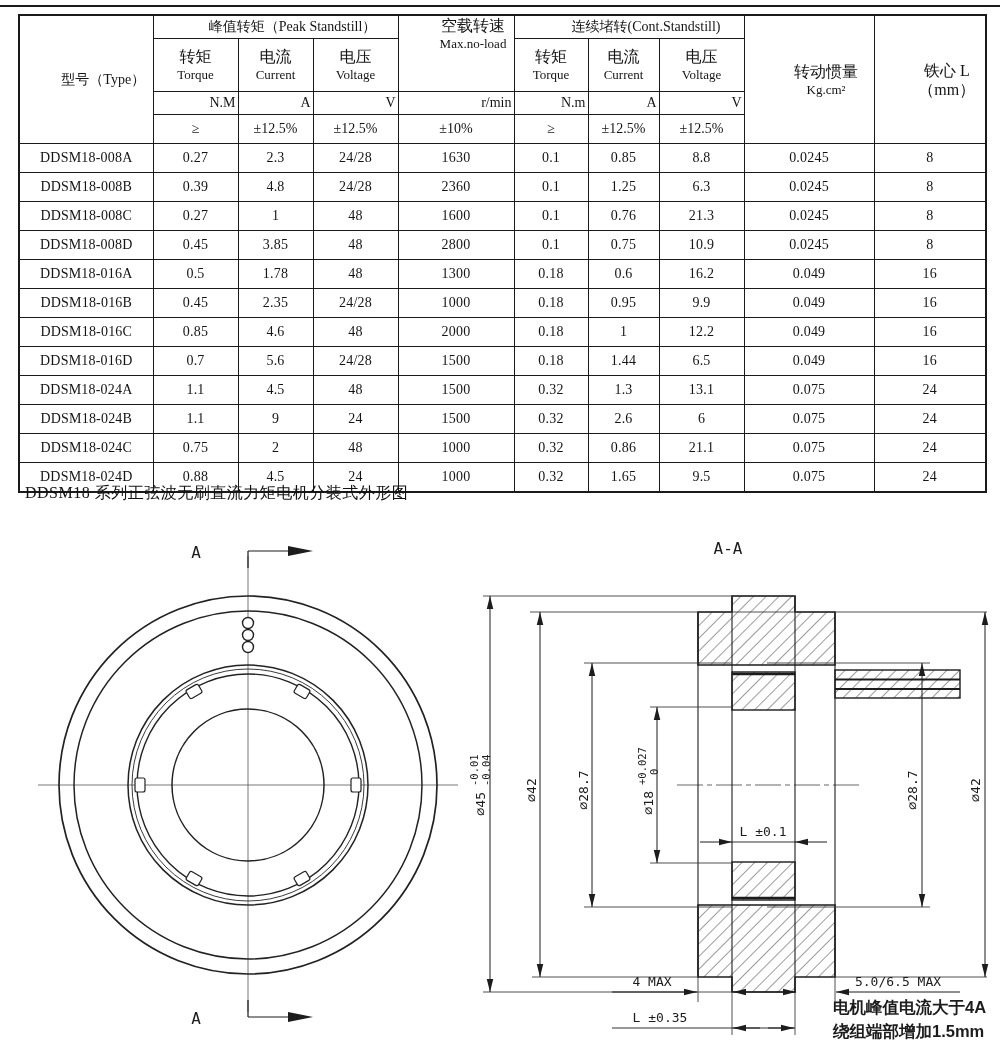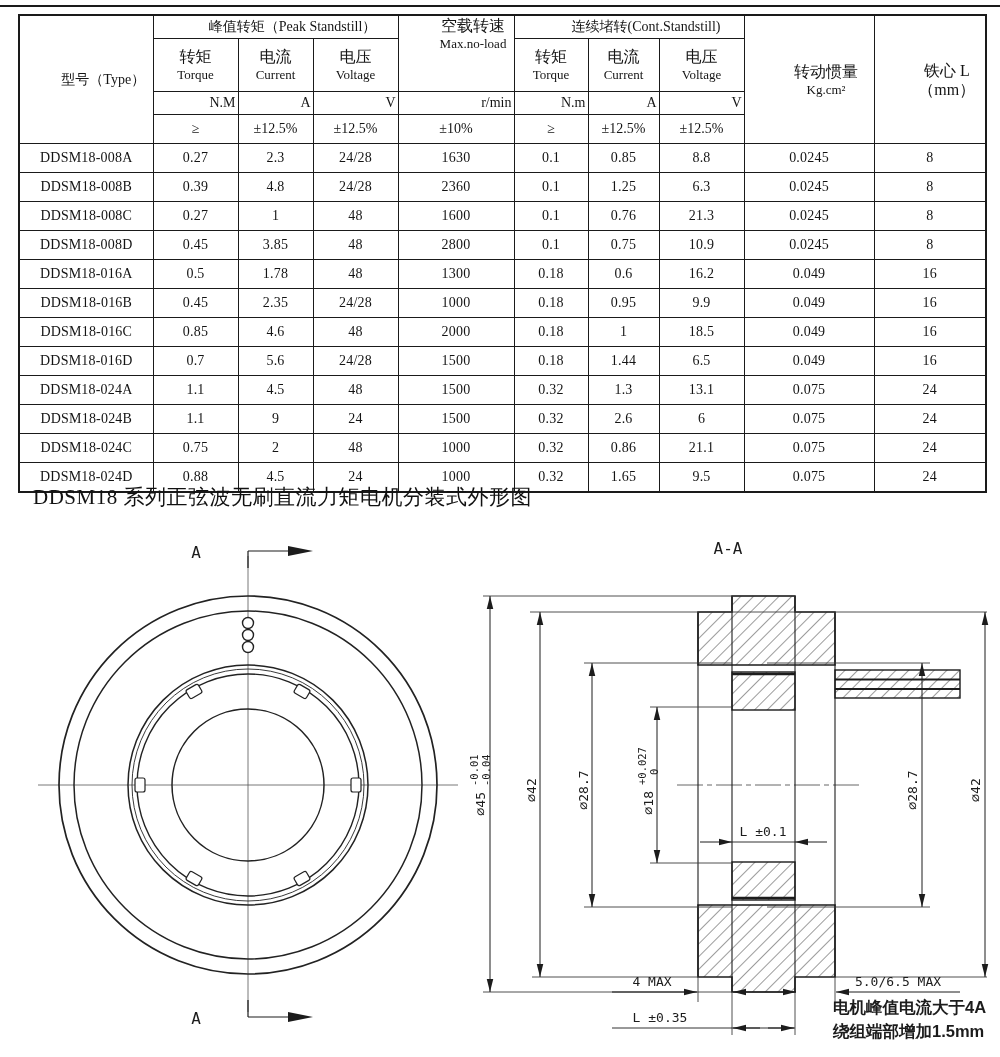--- a/index.html
+++ b/index.html
@@ -21,22 +21,22 @@
   tr.r1 th{height:22px;font-size:14px;padding-left:36px;}
   tr.r2 th{height:52px;}
   tr.r3 th{height:22px;text-align:right;}
   tr.r4 th{height:28px;}
   tbody.data td{height:28px;font-size:14px;letter-spacing:.2px;}
   th.type-cell{text-align:left;padding-left:12px;font-size:14.5px;}
   .two-line .cn{display:block;font-size:16px;line-height:19px;}
   .two-line .en{display:block;font-size:13px;line-height:17px;}
   th.noload-cell{vertical-align:top;padding-top:2px;}
   .caption{
-    position:absolute;top:483px;left:25px;font-size:21px;font-weight:500;
-    letter-spacing:.5px;color:#111;margin-left:8px;
+    position:absolute;top:483px;left:25px;font-size:16px;font-weight:500;
+    letter-spacing:.5px;color:#111;
   }
   svg text{fill:#1c1c1c;}
   .dimtxt{font-family:"DejaVu Sans Mono", monospace;font-size:13px;}
   .dimtxt-sm{font-family:"DejaVu Sans Mono", monospace;font-size:10.5px;}
   .viewtxt{font-family:"DejaVu Sans Mono", monospace;font-size:16px;}
   .notetxt{font-family:"Liberation Sans", sans-serif;font-size:16.5px;font-weight:bold;}
 </style>
 </head>
 <body>
 
@@ -181,21 +181,21 @@
           <td>16</td>
         </tr>
         <tr>
           <td>DDSM18-016C</td>
           <td>0.85</td>
           <td>4.6</td>
           <td>48</td>
           <td>2000</td>
           <td>0.18</td>
           <td>1</td>
-          <td>18.5</td>
+          <td>12.2</td>
           <td>0.049</td>
           <td>16</td>
         </tr>
         <tr>
           <td>DDSM18-016D</td>
           <td>0.7</td>
           <td>5.6</td>
           <td>24/28</td>
           <td>1500</td>
           <td>0.18</td>

